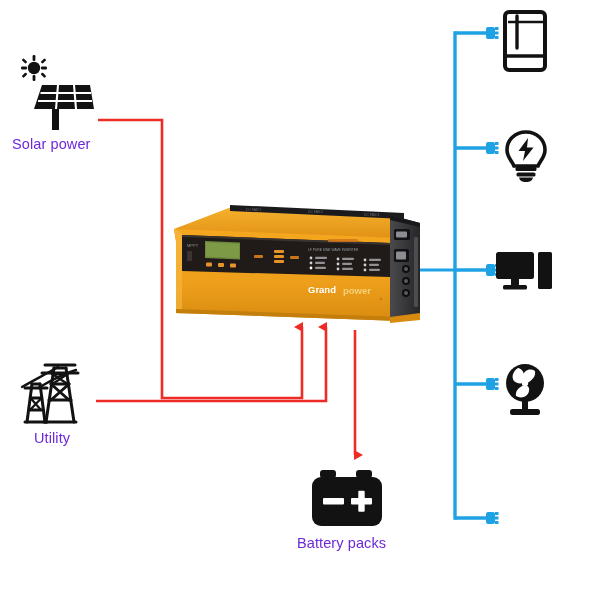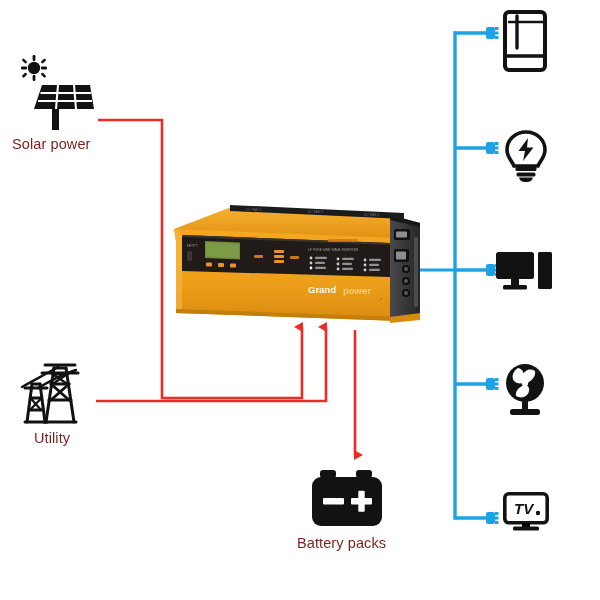--- a/index.html
+++ b/index.html
@@ -24,21 +24,21 @@
     top: 0;
     width: 600px;
     height: 600px;
   }
 
   
   .label {
     position: absolute;
     font-family: "Liberation Sans", sans-serif;
     font-size: 14.5px;
-    color: #7f1d1d;
+    color: #6d28d9;
     letter-spacing: 0.1px;
     white-space: nowrap;
   }
   #label-solar   { left: 12px;  top: 136px; }
   #label-utility { left: 34px;  top: 430px; text-align: right; }
   #label-battery { left: 297px; top: 535px; text-align: center; }
   #label-home    { left: 458px; top: 535px; }
 
   
   .icon-box { position: absolute; }
@@ -251,31 +251,20 @@
       </g>
       <g fill="#ffffff">
         <path d="M23 19 C 23 11 21 6 16 5 C 11 8 9 14 12 18 C 15 21 20 21 23 19 Z"></path>
         <path d="M24 21 C 30 17 34 14 33 8 C 28 5 22 7 21 13 C 20 17 22 20 24 21 Z"></path>
         <path d="M22 22 C 18 24 13 27 14 33 C 19 36 26 34 27 28 C 28 24 25 22 22 22 Z"></path>
         <circle cx="23" cy="20" r="3.2"></circle>
       </g>
     </svg>
   </div>
 
-  <div class="icon-box" id="icon-tv">
-    <svg viewBox="0 0 46 40">
-      <rect x="1.8" y="1.8" width="42.4" height="29" rx="4" fill="none" stroke="#121212" stroke-width="3.6"></rect>
-      <rect x="19" y="31" width="8" height="4"></rect>
-      <rect x="10" y="34.5" width="26" height="4" rx="1.6" fill="#121212"></rect>
-      <g fill="#121212" font-family="Liberation Sans, sans-serif" font-size="15" font-weight="bold" font-style="italic">
-        <text x="11" y="22">TV</text>
-      </g>
-      <circle cx="35" cy="21" r="2.2" fill="#121212"></circle>
-    </svg>
-  </div>
 
   <div id="inverter">
     <svg viewBox="0 0 256 135">
       <defs>
         <linearGradient id="gTop" x1="0" y1="0" x2="0" y2="1">
           <stop offset="0" stop-color="#f6b32f"></stop>
           <stop offset="1" stop-color="#e08e12"></stop>
         </linearGradient>
         <linearGradient id="gFace" x1="0" y1="0" x2="0" y2="1">
           <stop offset="0" stop-color="#f4a71f"></stop>

